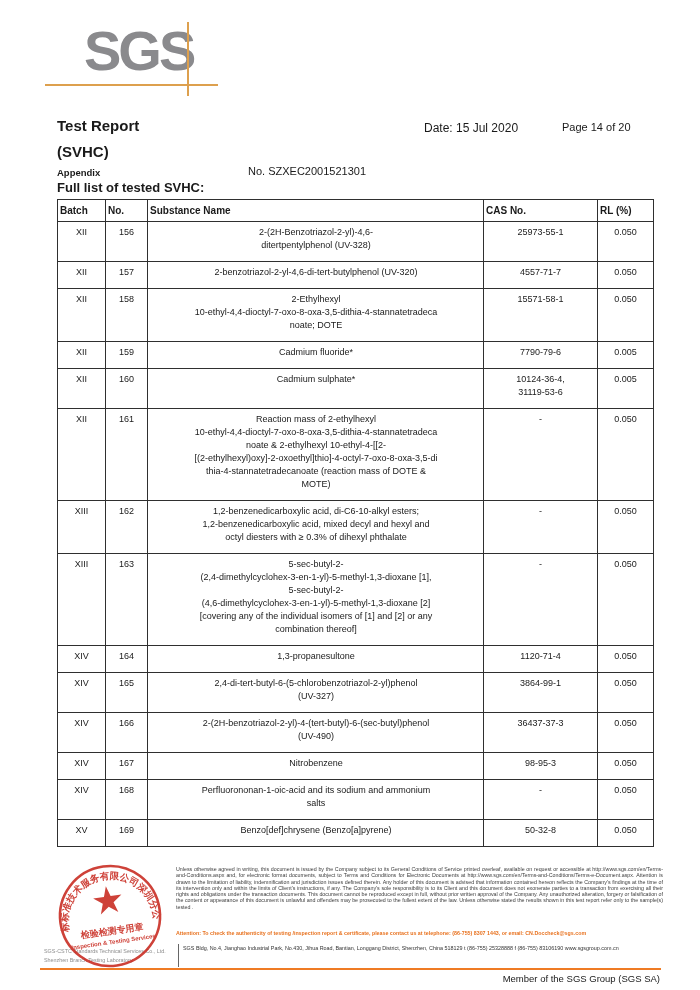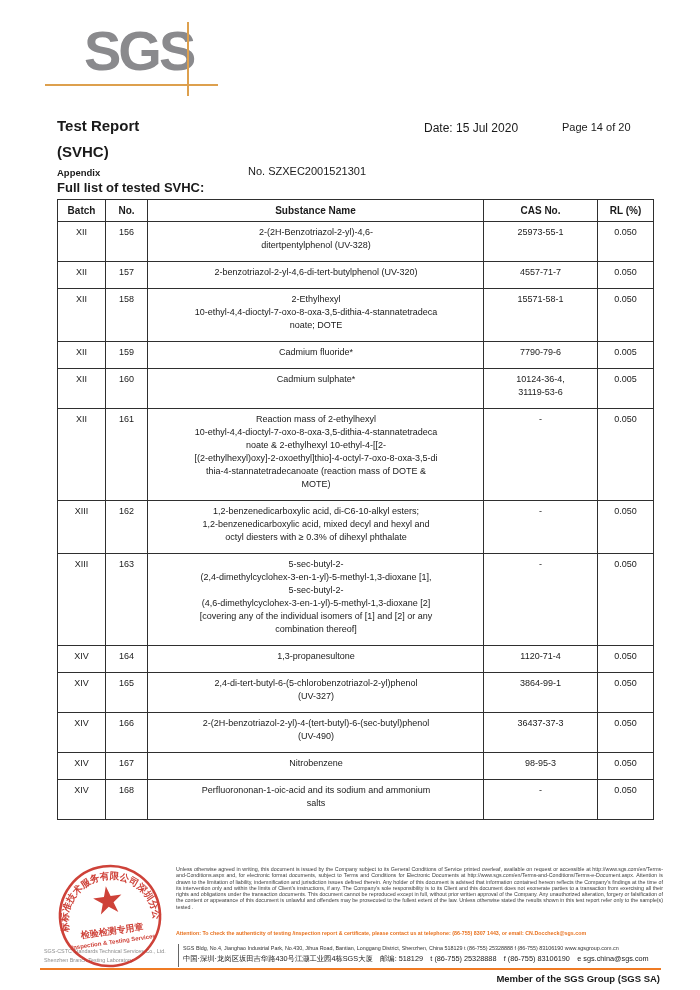--- a/index.html
+++ b/index.html
@@ -31,21 +31,21 @@
   .appendix { position: absolute; left: 57px; top: 167px; font-size: 9.5px; font-weight: bold; }
   .list-title { position: absolute; left: 57px; top: 180px; font-size: 13px; font-weight: bold; }
 
   
   .svhc-table {
     position: absolute; left: 57px; top: 199px;
     width: 596px; border-collapse: collapse; table-layout: fixed;
   }
   .svhc-table th, .svhc-table td { border: 1px solid #2f2f2f; }
   .svhc-table th {
-    font-size: 10px; font-weight: bold; text-align: center;
+    font-size: 10px; font-weight: bold; text-align: left;
     padding: 5px 2px; background: #ffffff;
   }
   .svhc-table td {
     font-size: 9px; line-height: 13px; vertical-align: top;
     padding: 4px 3px 9px 3px; text-align: center;
   }
   .svhc-table td.substance {
     text-align: center; padding-left: 4px;
     white-space: pre-wrap; word-wrap: break-word;
   }
@@ -63,21 +63,21 @@
     font-size: 5.3px; line-height: 6.3px; color: #e8721f; font-weight: bold;
   }
   .company-lines {
     position: absolute; left: 44px; top: 947px; width: 132px;
     font-size: 5.4px; line-height: 9px; color: #8d8d8d;
   }
   .addr-divider { position: absolute; left: 178px; top: 944px; width: 1px; height: 23px; background: #666; }
   .addr-1 { position: absolute; left: 183px; top: 945px; width: 478px; font-size: 5.4px; color: #333; white-space: nowrap; overflow: hidden; }
   .addr-2 { position: absolute; left: 183px; top: 954px; width: 478px; font-size: 7.3px; color: #222; white-space: nowrap; overflow: hidden; }
   .footer-rule { position: absolute; left: 40px; top: 968px; width: 621px; height: 2px; background: #ef7b24; }
-  .member { position: absolute; right: 40px; top: 973px; font-size: 9.5px; font-weight: 700; color: #1a1a1a; }
+  .member { position: absolute; right: 40px; top: 973px; font-size: 9.5px; font-weight: 400; color: #1a1a1a; }
 
   
   .stamp {
     position: absolute; left: 50px; top: 856px; width: 120px; height: 120px;
     transform: rotate(-8deg); opacity: 0.88;
   }
   .stamp-ring { fill: none; stroke: #c8281e; stroke-width: 2.6; }
   .stamp-star { fill: #c8281e; }
   .stamp-arc { font-size: 9.5px; fill: #c8281e; font-weight: bold; }
   .stamp-seal { font-size: 9px; fill: #c8281e; font-weight: bold; }
@@ -221,34 +221,40 @@
         <td>0.050</td>
       </tr>
       <tr>
         <td>XIV</td>
         <td>168</td>
         <td class="substance">Perfluorononan-1-oic-acid and its sodium and ammonium
 salts</td>
         <td class="cas">-</td>
         <td>0.050</td>
       </tr>
+      <tr>
+        <td>XV</td>
+        <td>169</td>
+        <td class="substance">Benzo[def]chrysene (Benzo[a]pyrene)</td>
+        <td class="cas">50-32-8</td>
+        <td>0.050</td>
+      </tr>
     </tbody>
   </table>
 
   <div class="legal">Unless otherwise agreed in writing, this document is issued by the Company subject to its General Conditions of Service printed overleaf, available on request or accessible at http://www.sgs.com/en/Terms-and-Conditions.aspx and, for electronic format documents, subject to Terms and Conditions for Electronic Documents at http://www.sgs.com/en/Terms-and-Conditions/Terms-e-Document.aspx. Attention is drawn to the limitation of liability, indemnification and jurisdiction issues defined therein. Any holder of this document is advised that information contained hereon reflects the Company's findings at the time of its intervention only and within the limits of Client's instructions, if any. The Company's sole responsibility is to its Client and this document does not exonerate parties to a transaction from exercising all their rights and obligations under the transaction documents. This document cannot be reproduced except in full, without prior written approval of the Company. Any unauthorized alteration, forgery or falsification of the content or appearance of this document is unlawful and offenders may be prosecuted to the fullest extent of the law. Unless otherwise stated the results shown in this test report refer only to the sample(s) tested .</div>
   <div class="attention">Attention: To check the authenticity of testing /inspection report &amp; certificate, please contact us at telephone: (86-755) 8307 1443, or email: CN.Doccheck@sgs.com</div>
 
   <div class="company-lines">
     <div>SGS-CSTC Standards Technical Services Co., Ltd.</div>
     <div>Shenzhen Branch Testing Laboratory</div>
   </div>
 
   <div class="addr-divider"></div>
   <div class="addr-1">SGS Bldg, No.4, Jianghao Industrial Park, No.430, Jihua Road, Bantian, Longgang District, Shenzhen, China 518129   t (86-755) 25328888   f (86-755) 83106190   www.sgsgroup.com.cn</div>
-  <div class="addr-2">中国·深圳·龙岗区坂田吉华路430号江灏工业园4栋SGS大厦　邮编: 518129　t (86-755) 25328888　f (86-755) 83106190　e sgs.china@sgs.com</div>
   <div class="footer-rule"></div>
   <div class="member">Member of the SGS Group (SGS SA)</div>
 
   <svg class="stamp" viewBox="0 0 120 120">
     <defs>
       <path id="arcTop" d="M 17,66 A 43,43 0 1 1 103,66"></path>
     </defs>
     <circle class="stamp-ring" cx="60" cy="60" r="50"></circle>
     <text class="stamp-arc">
       <textPath href="#arcTop" startOffset="50%" text-anchor="middle">通标标准技术服务有限公司深圳分公司</textPath>

